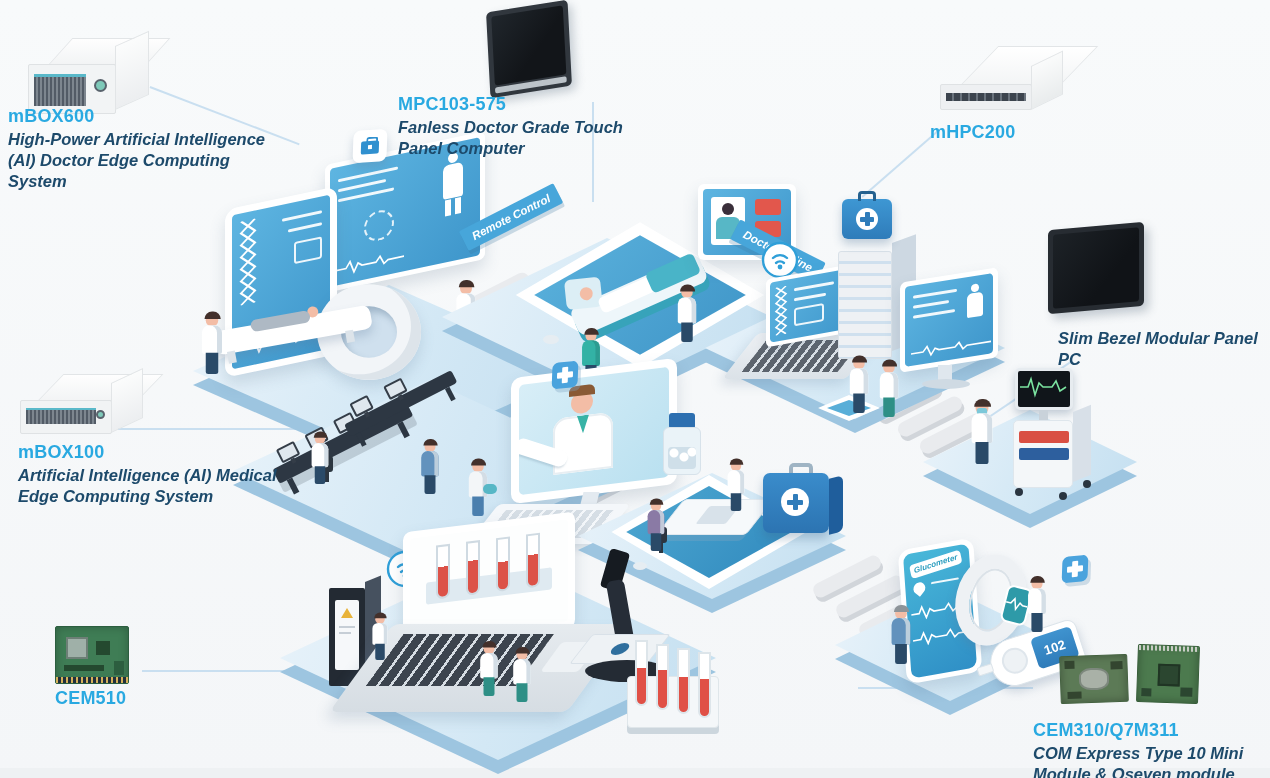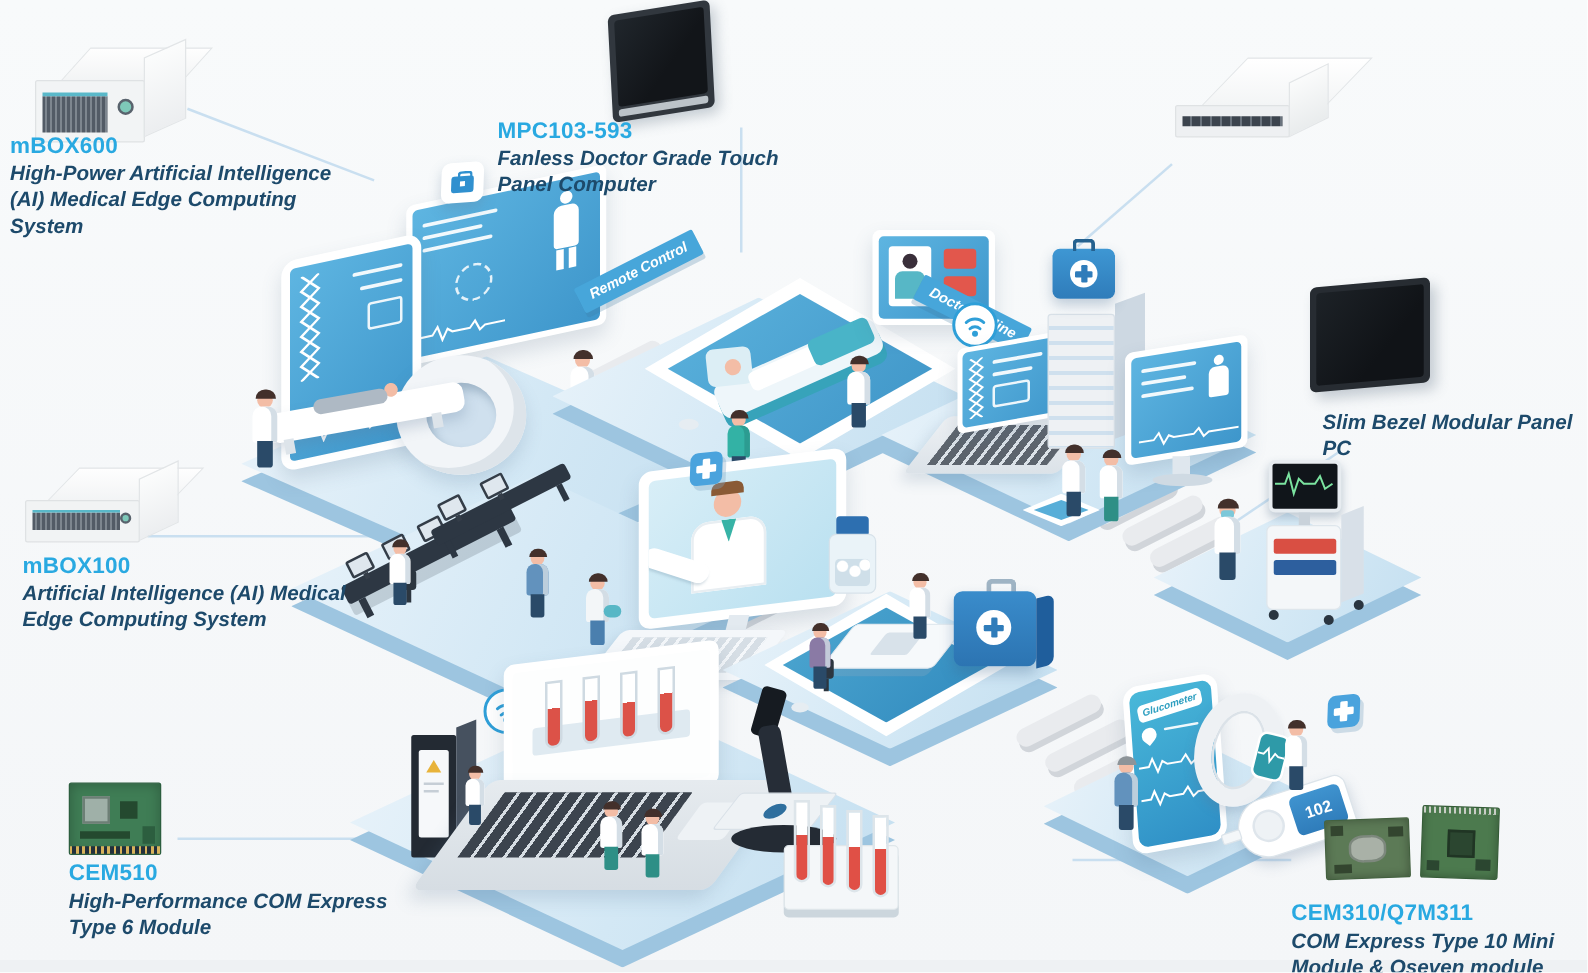--- a/index.html
+++ b/index.html
@@ -548,45 +548,46 @@
     <div class="abs" style="left:20px;top:2px;width:126px;height:82px">
       <div class="abs" style="left:14px;top:0;width:98px;height:32px;background:linear-gradient(#fefefe,#f0f2f3);transform:skewX(-42deg) translateX(16px);border:1px solid #e2e5e7"></div>
       <div class="abs" style="left:0;top:26px;width:88px;height:50px;background:#f2f4f5;border:1px solid #dfe2e4;border-radius:2px">
         <div class="abs" style="left:5px;top:9px;width:52px;height:32px;background:repeating-linear-gradient(90deg,#525b66 0 2px,#7d868f 2px 4px);border-top:3px solid #59b8c9"></div>
         <div class="abs" style="right:8px;top:14px;width:13px;height:13px;border-radius:50%;background:#7ec9b9;border:2.5px solid #59636d"></div>
       </div>
       <div class="abs" style="left:87px;top:8px;width:34px;height:64px;background:linear-gradient(#fbfcfc,#eceef0);transform:skewY(-24deg);transform-origin:0 0;border:1px solid #e2e5e7"></div>
     </div>
     <div class="abs" style="left:0;top:70px;width:268px">
       <div class="pname">mBOX600</div>
-      <div class="pdesc">High-Power Artificial Intelligence (AI) Medical Edge Computing System</div>
+      <div class="pdesc">High-Power Artificial Intelligence (AI) Doctor Edge Computing System</div>
     </div>
   </div>
 
   <div class="abs" style="left:398px;top:6px;width:260px">
     <div class="abs" style="left:90px;top:0;width:82px;height:86px;transform:rotate(-3deg) skewY(-6deg)">
       <div class="abs" style="inset:0;background:#31373e;border-radius:5px;box-shadow:4px 5px 10px rgba(80,100,120,.3)"></div>
       <div class="abs" style="inset:5px 5px 12px 5px;background:linear-gradient(130deg,#20262c,#121519 60%);border-radius:3px"></div>
       <div class="abs" style="left:5px;bottom:4px;width:72px;height:6px;background:#bcc3c9;border-radius:2px"></div>
     </div>
     <div class="abs" style="left:0;top:88px;width:252px">
-      <div class="pname">MPC103-593</div>
+      <div class="pname">MPC103-575</div>
       <div class="pdesc">Fanless Doctor Grade Touch Panel Computer</div>
     </div>
   </div>
 
   <div class="abs" style="left:930px;top:44px;width:272px">
     <div class="abs" style="left:10px;top:0;width:130px;height:76px">
       <div class="abs" style="left:16px;top:2px;width:100px;height:42px;background:linear-gradient(#ffffff,#f2f4f5);transform:skewX(-44deg) translateX(22px);border:1px solid #e2e5e7"></div>
       <div class="abs" style="left:0;top:40px;width:92px;height:26px;background:#eef0f2;border:1px solid #dfe2e4;border-radius:2px">
         <div class="abs" style="left:5px;top:8px;width:80px;height:8px;background:repeating-linear-gradient(90deg,#3c444e 0 6px,#6a737d 6px 8px)"></div>
       </div>
       <div class="abs" style="left:91px;top:22px;width:32px;height:44px;background:linear-gradient(#fafbfb,#e9eced);transform:skewY(-26deg);transform-origin:0 0;border:1px solid #e2e5e7"></div>
     </div>
     <div class="abs" style="left:0;top:78px;width:270px">
+      <div class="pname">mHPC200</div>
     </div>
   </div>
 
   <div class="abs" style="left:1046px;top:226px;width:220px">
     <div class="abs" style="left:2px;top:0;width:96px;height:84px;transform:skewY(-5deg)">
       <div class="abs" style="inset:0;background:#272c32;border-radius:5px;box-shadow:5px 6px 10px rgba(80,100,120,.3)"></div>
       <div class="abs" style="inset:5px;background:linear-gradient(130deg,#1d2227,#101317 65%);border-radius:3px"></div>
     </div>
     <div class="abs" style="left:12px;top:100px;width:206px">
       <div class="pdesc">Slim Bezel Modular Panel PC</div>
@@ -612,21 +613,20 @@
     <div class="abs" style="left:0;top:0;width:74px;height:58px;background:#3f7d55;border:1px solid #2c5e3f;border-radius:2px;
          box-shadow:inset 0 0 10px rgba(0,0,0,.25)">
       <div class="abs" style="left:10px;top:10px;width:22px;height:22px;background:#9fb0a8;border:2px solid #6d7f76"></div>
       <div class="abs" style="left:40px;top:14px;width:14px;height:14px;background:#24492f"></div>
       <div class="abs" style="left:8px;top:38px;width:40px;height:6px;background:#24492f"></div>
       <div class="abs" style="left:0;bottom:0;width:100%;height:6px;background:repeating-linear-gradient(90deg,#d7b25a 0 2px,#22303c 2px 5px)"></div>
       <div class="abs" style="right:4px;top:34px;width:10px;height:14px;background:#2c5e3f"></div>
     </div>
     <div class="abs" style="left:0;top:62px;width:296px">
       <div class="pname">CEM510</div>
-      <div class="pdesc">High-Performance COM Express Type 6 Module</div>
     </div>
   </div>
 
   <div class="abs" style="left:1033px;top:640px;width:236px">
     <div class="abs" style="left:27px;top:15px;width:68px;height:48px;background:#5c7a56;border:1px solid #43603f;border-radius:2px;transform:rotate(-2deg);
          box-shadow:inset 0 0 8px rgba(0,0,0,.3)">
       <div class="abs" style="left:18px;top:12px;width:30px;height:22px;border-radius:40%;background:#a9b1a7;border:2px solid #7d887d"></div>
       <div class="abs" style="left:4px;top:4px;width:10px;height:8px;background:#33452f"></div>
       <div class="abs" style="right:4px;top:6px;width:12px;height:8px;background:#33452f"></div>
       <div class="abs" style="left:6px;bottom:4px;width:14px;height:7px;background:#33452f"></div>

